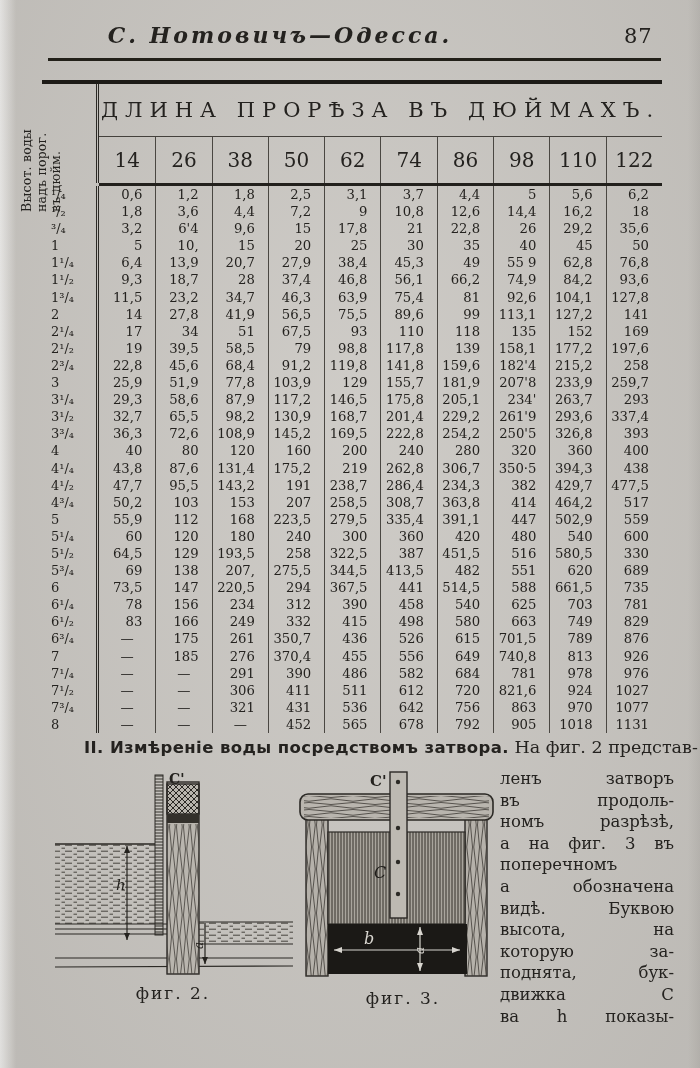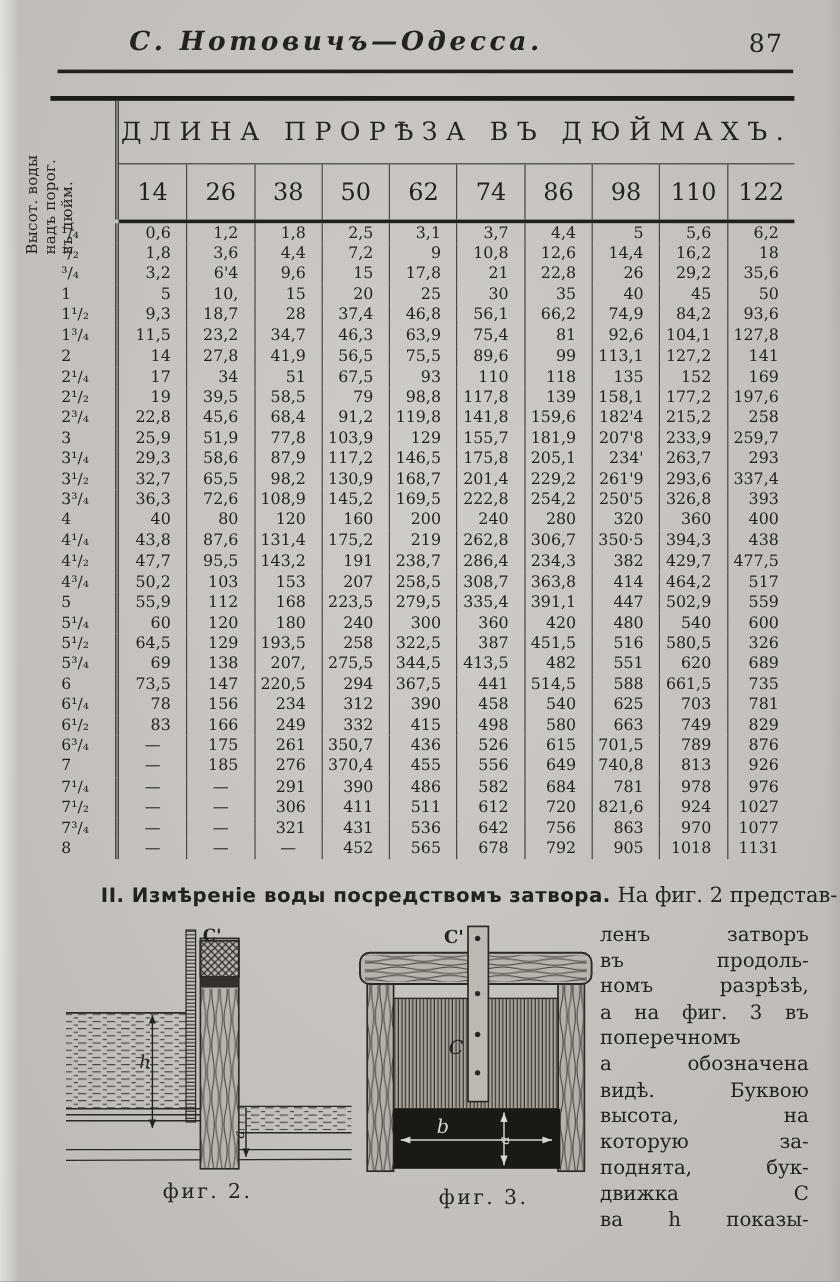--- a/index.html
+++ b/index.html
@@ -133,20 +133,33 @@
           <div class="td">15</div>
           <div class="td">20</div>
           <div class="td">25</div>
           <div class="td">30</div>
           <div class="td">35</div>
           <div class="td">40</div>
           <div class="td">45</div>
           <div class="td">50</div>
         </div>
         <div class="tr">
+          <div class="lbl">1¹/₄</div>
+          <div class="td">6,4</div>
+          <div class="td">13,9</div>
+          <div class="td">20,7</div>
+          <div class="td">27,9</div>
+          <div class="td">38,4</div>
+          <div class="td">45,3</div>
+          <div class="td">49</div>
+          <div class="td">55 9</div>
+          <div class="td">62,8</div>
+          <div class="td">76,8</div>
+        </div>
+        <div class="tr">
           <div class="lbl">1¹/₂</div>
           <div class="td">9,3</div>
           <div class="td">18,7</div>
           <div class="td">28</div>
           <div class="td">37,4</div>
           <div class="td">46,8</div>
           <div class="td">56,1</div>
           <div class="td">66,2</div>
           <div class="td">74,9</div>
           <div class="td">84,2</div>
@@ -351,21 +364,21 @@
           <div class="lbl">5¹/₂</div>
           <div class="td">64,5</div>
           <div class="td">129</div>
           <div class="td">193,5</div>
           <div class="td">258</div>
           <div class="td">322,5</div>
           <div class="td">387</div>
           <div class="td">451,5</div>
           <div class="td">516</div>
           <div class="td">580,5</div>
-          <div class="td">326</div>
+          <div class="td">330</div>
         </div>
         <div class="tr">
           <div class="lbl">5³/₄</div>
           <div class="td">69</div>
           <div class="td">138</div>
           <div class="td">207,</div>
           <div class="td">275,5</div>
           <div class="td">344,5</div>
           <div class="td">413,5</div>
           <div class="td">482</div>

